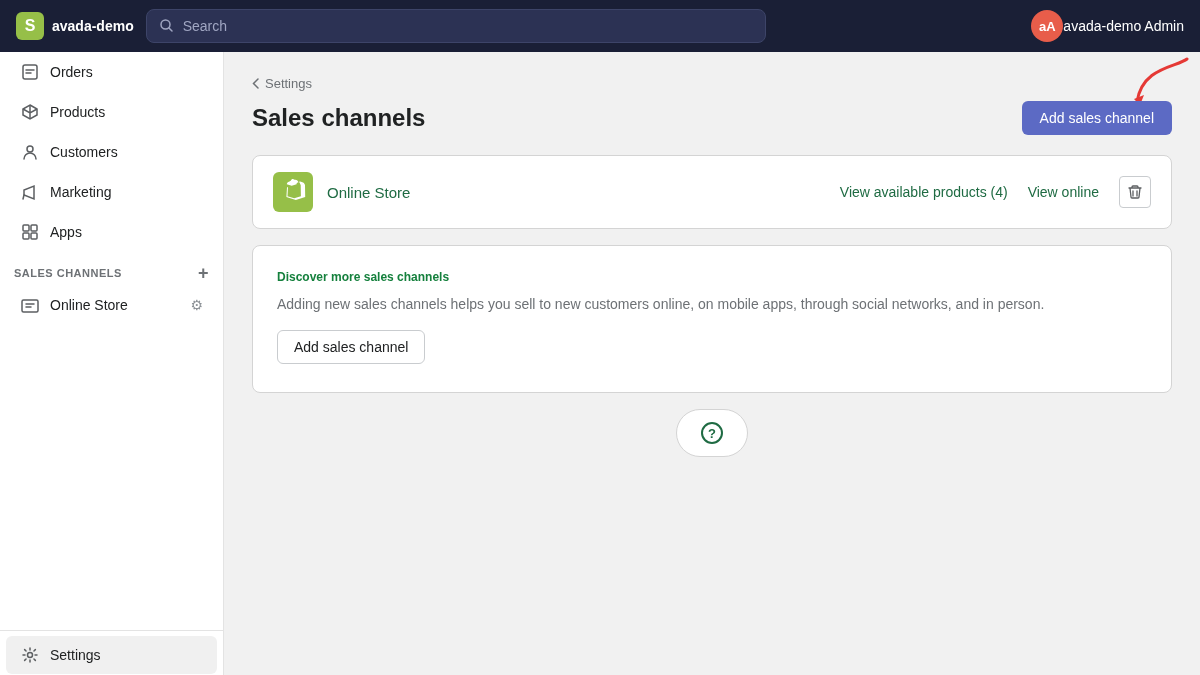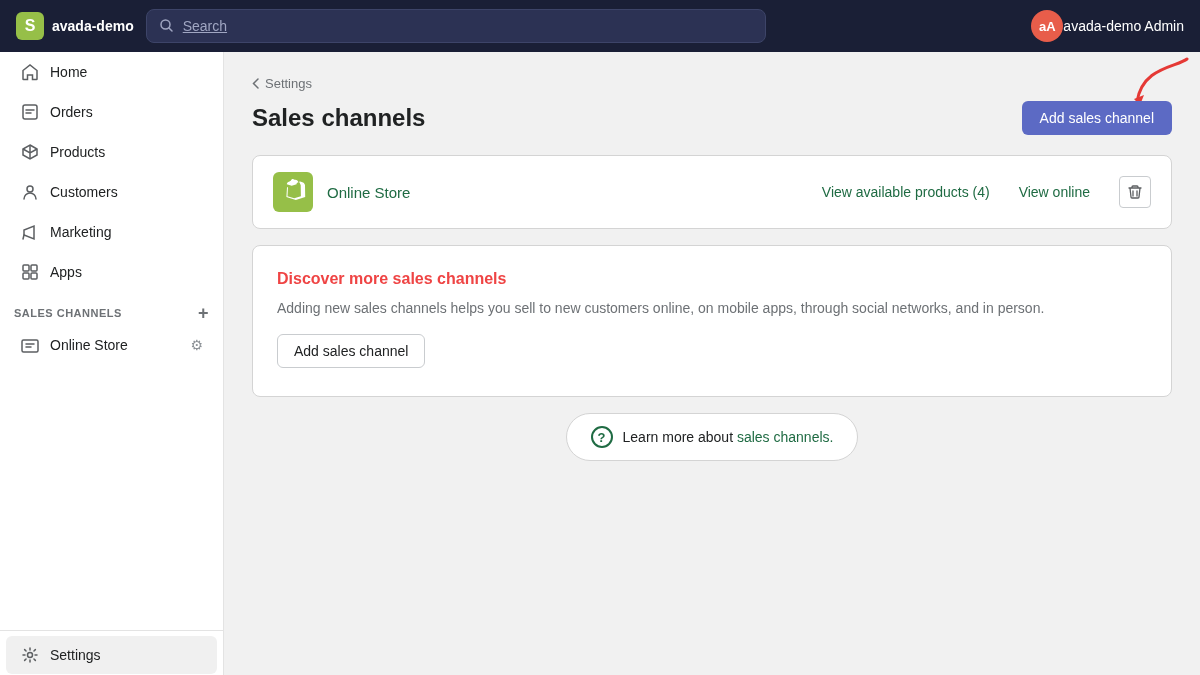--- a/index.html
+++ b/index.html
@@ -41,21 +41,20 @@
       background: #2c3254;
       border: 1px solid #3d4468;
       border-radius: 8px;
       height: 34px;
       display: flex;
       align-items: center;
       padding: 0 12px;
       gap: 8px;
       color: #a0a6c2;
       font-size: 14px;
-      text-decoration: underline;
     }
     .user-area {
       margin-left: auto;
       display: flex;
       align-items: center;
       color: #fff;
       font-size: 14px;
     }
     .avatar {
       width: 32px;
@@ -197,21 +196,21 @@
     .channel-name {
       flex: 1;
       font-size: 15px;
       font-weight: 500;
       color: #1f6b43;
       text-decoration: none;
     }
     .channel-actions {
       display: flex;
       align-items: center;
-      gap: 29px;
+      gap: 20px;
     }
     .link-btn {
       font-size: 14px;
       color: #1f6b43;
       text-decoration: none;
       cursor: pointer;
     }
     .trash-btn {
       width: 32px;
       height: 32px;
@@ -228,23 +227,23 @@
 
     
     .discover-card {
       background: #fff;
       border-radius: 8px;
       border: 1px solid #d4d4d4;
       padding: 24px 24px 28px;
       margin-bottom: 16px;
     }
     .discover-title {
-      font-size: 16px;
+      font-size: 12px;
       font-weight: 600;
-      color: #ef4444;
+      color: #15803d;
       margin-bottom: 10px;
     }
     .discover-desc {
       font-size: 14px;
       color: #6d7175;
       margin-bottom: 15px;
       line-height: 1.5;
     }
     .add-channel-outline {
       border: 1px solid #c9cccf;
@@ -322,28 +321,20 @@
   <div class="user-area">
     <div class="avatar">aA</div>
     <span>avada-demo Admin</span>
   </div>
 </nav>
 
 <div class="layout">
 
   <aside class="sidebar">
 
-    <div class="nav-item">
-      <span class="nav-icon">
-        <svg width="18" height="18" viewBox="0 0 18 18" fill="none">
-            <path d="M2 7.5L9 2l7 5.5V16a.5.5 0 01-.5.5h-4V12h-5v4.5h-4A.5.5 0 012 16V7.5z" stroke="#5c5f62" stroke-width="1.5" fill="none"></path>
-          </svg>
-      </span>
-      <span>Home</span>
-    </div>
 
     <div class="nav-item">
       <span class="nav-icon">
         <svg width="18" height="18" viewBox="0 0 18 18" fill="none">
             <rect x="2" y="2" width="14" height="14" rx="2" stroke="#5c5f62" stroke-width="1.5"></rect>
             <path d="M5 7h8M5 10h5" stroke="#5c5f62" stroke-width="1.5" stroke-linecap="round"></path>
           </svg>
       </span>
       <span>Orders</span>
     </div>
@@ -465,20 +456,17 @@
 
     <div class="discover-card">
       <div class="discover-title">Discover more sales channels</div>
       <div class="discover-desc">Adding new sales channels helps you sell to new customers online, on mobile apps, through social networks, and in person.</div>
       <button class="add-channel-outline">Add sales channel</button>
     </div>
 
     <div class="learn-more">
       <div class="learn-more-pill">
         <div class="help-circle">?</div>
-        <span>
-          <span>Learn more about </span><a class="learn-link" href="#">sales channels.</a>
-        </span>
       </div>
     </div>
 
   </main>
 </div>
 
 </body></html>

